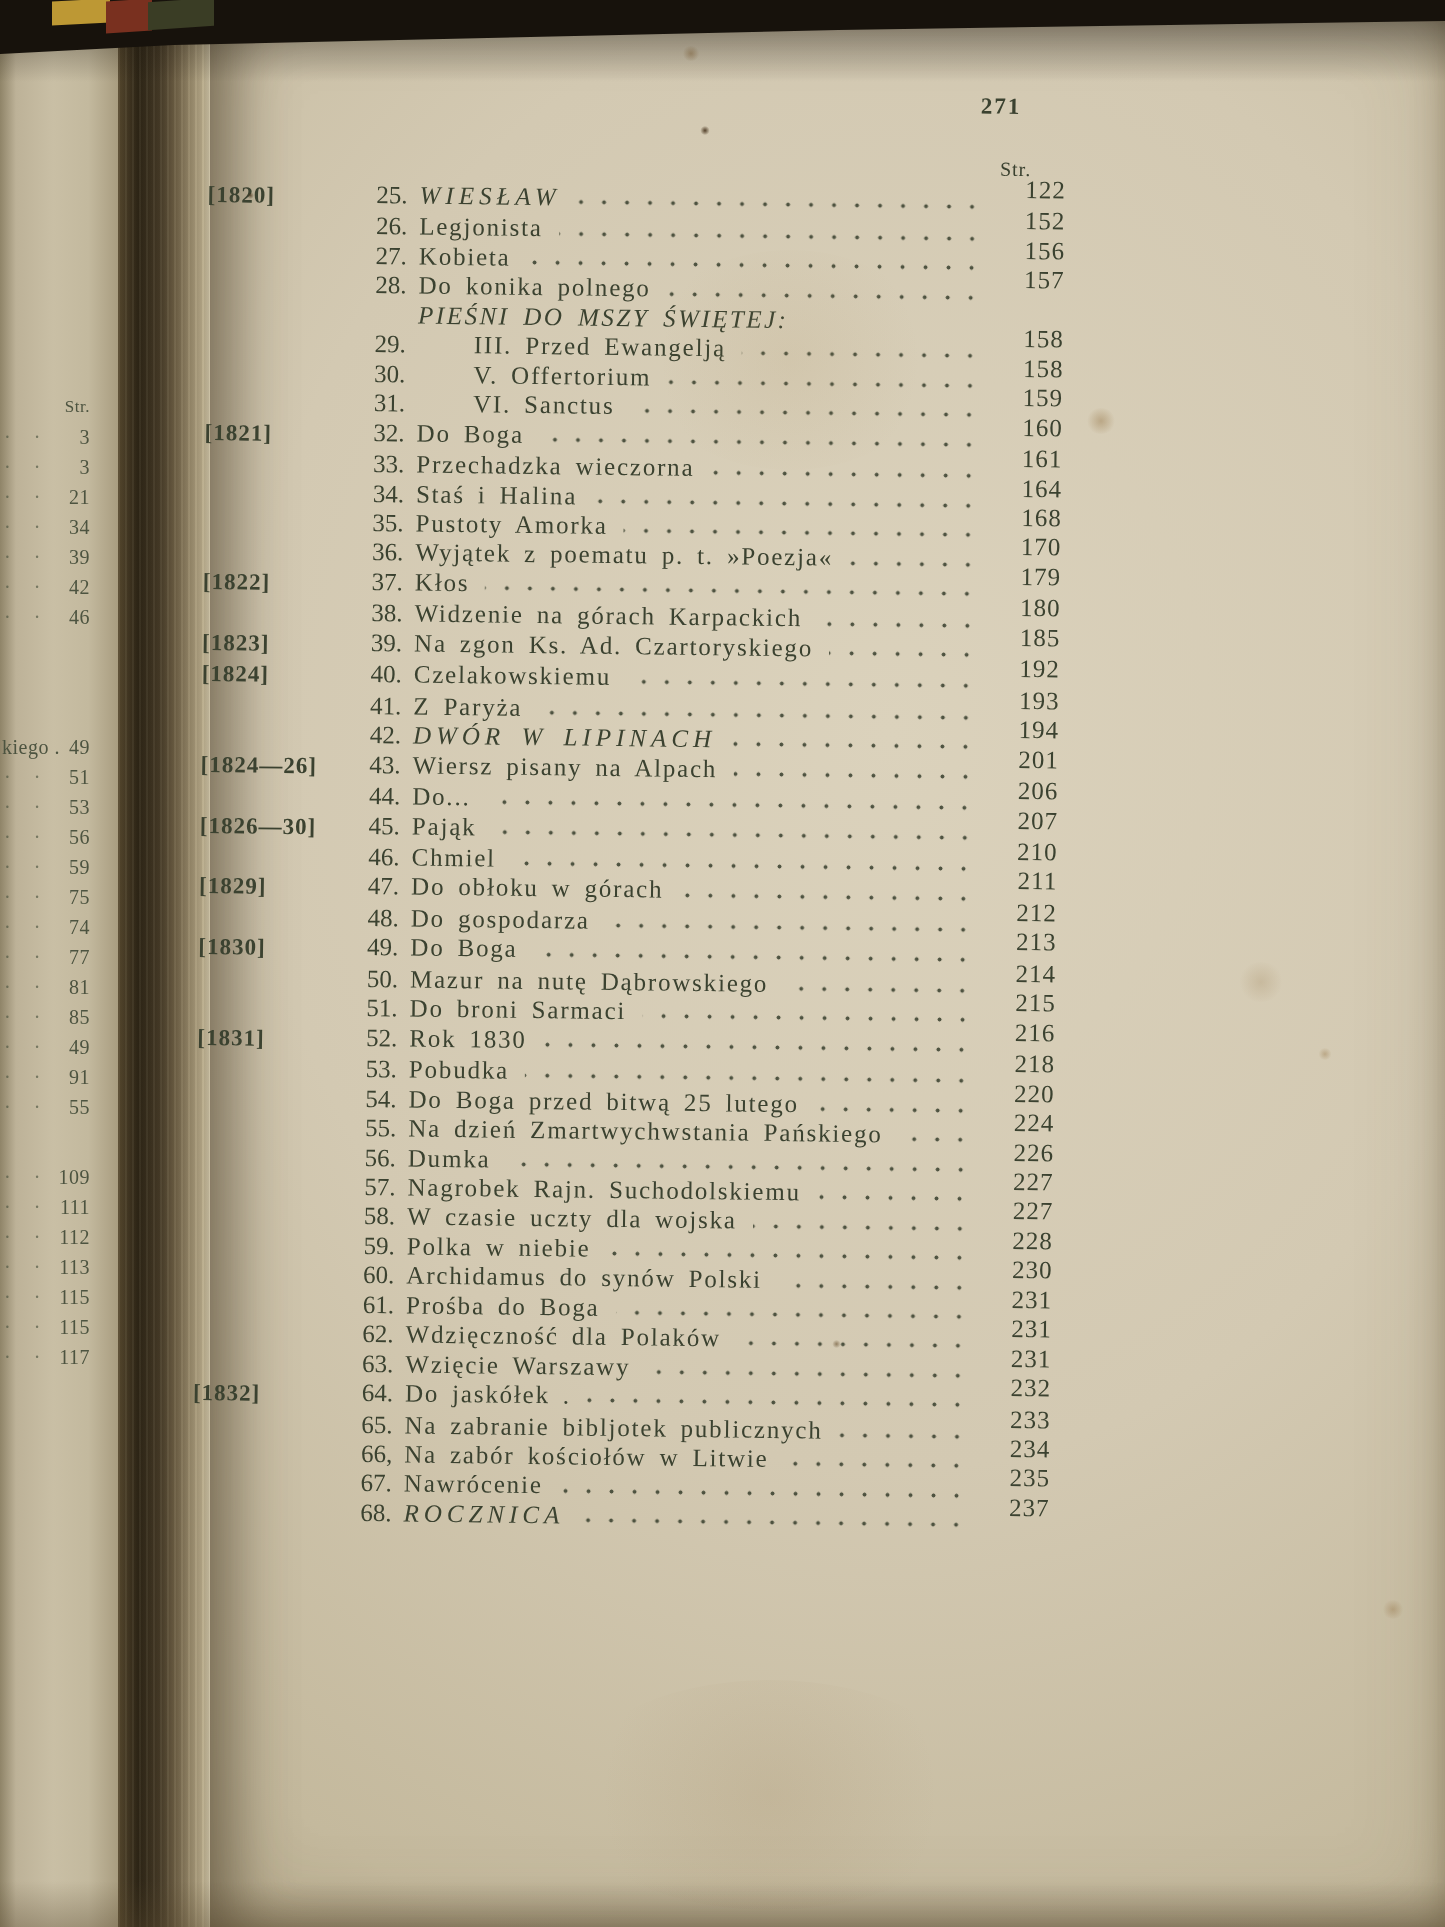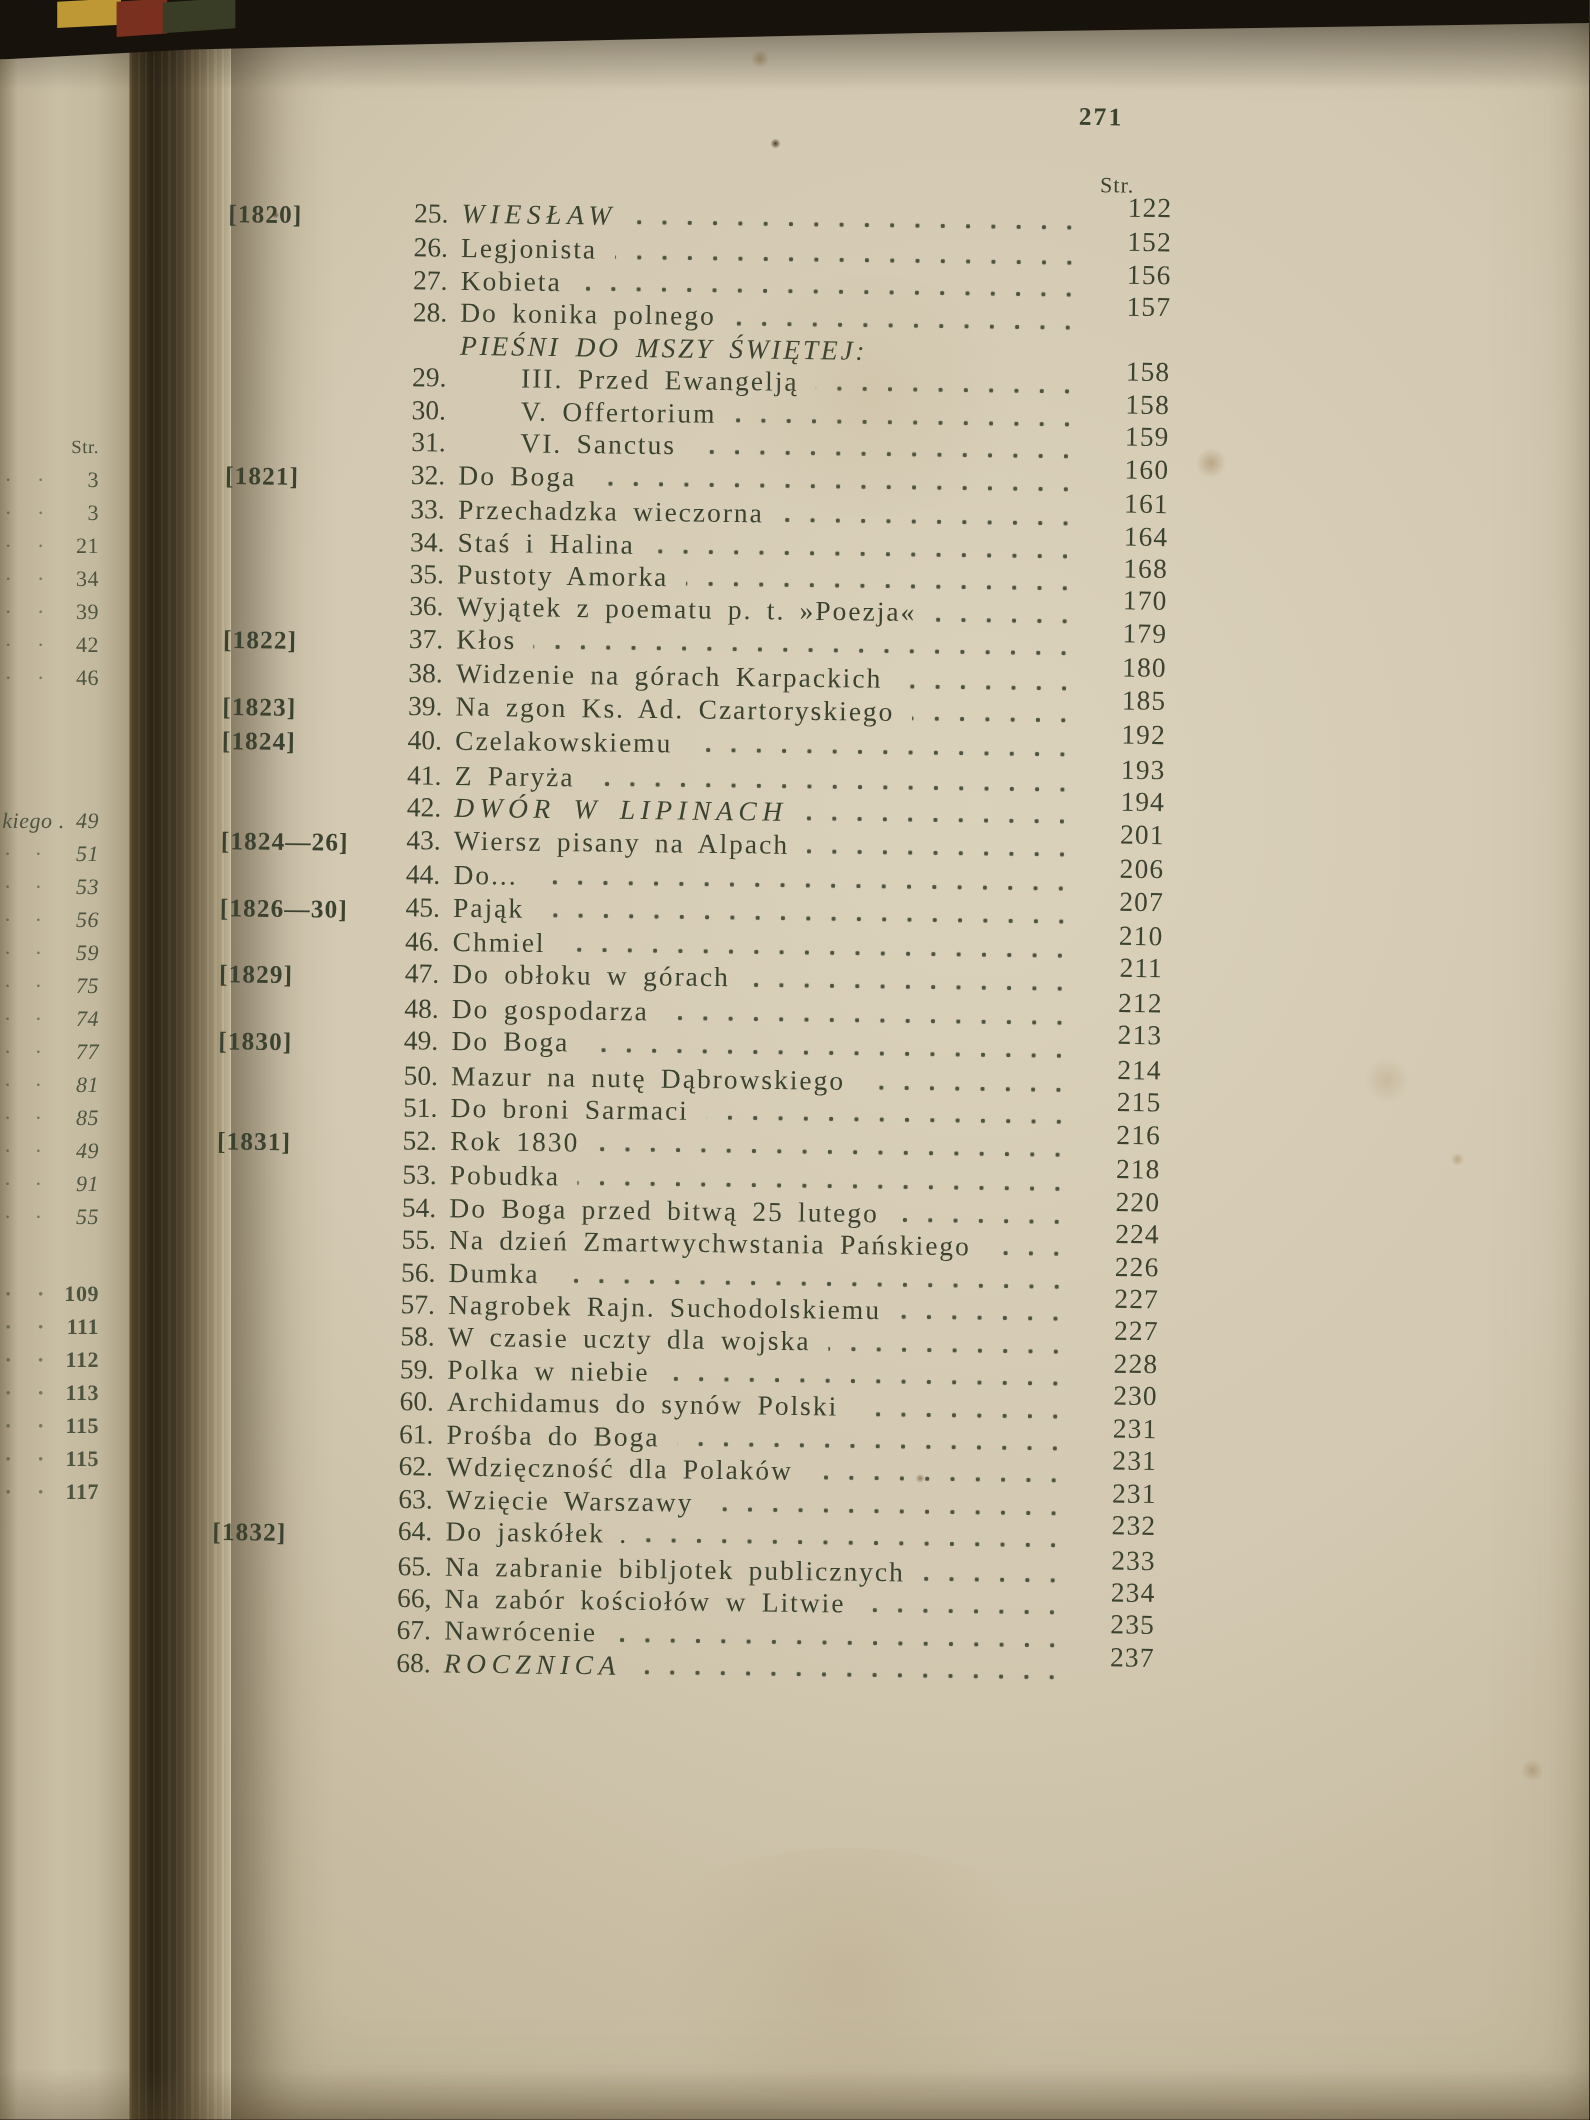--- a/index.html
+++ b/index.html
@@ -61,23 +61,23 @@
   .s1{left:700px;top:126px;width:10px;height:9px;background:radial-gradient(circle,rgba(60,40,18,.85),rgba(60,40,18,0) 70%);}
   .s2{left:1086px;top:408px;width:30px;height:26px;background:radial-gradient(circle,rgba(140,105,55,.38),rgba(140,105,55,0) 70%);}
   .s3{left:682px;top:46px;width:18px;height:15px;background:radial-gradient(circle,rgba(115,85,45,.45),rgba(115,85,45,0) 70%);}
   .s4{left:247px;top:192px;width:7px;height:7px;background:radial-gradient(circle,rgba(70,50,25,.7),rgba(70,50,25,0) 70%);}
   .s5{left:1238px;top:962px;width:46px;height:40px;background:radial-gradient(circle,rgba(150,120,75,.22),rgba(150,120,75,0) 70%);}
   .s6{left:832px;top:1340px;width:9px;height:8px;background:radial-gradient(circle,rgba(90,65,30,.55),rgba(90,65,30,0) 70%);}
   .s7{left:1382px;top:1600px;width:22px;height:19px;background:radial-gradient(circle,rgba(140,105,55,.35),rgba(140,105,55,0) 70%);}
   .s8{left:1318px;top:1048px;width:14px;height:12px;background:radial-gradient(circle,rgba(140,105,55,.35),rgba(140,105,55,0) 70%);}
   .s9{left:640px;top:250px;width:300px;height:220px;background:radial-gradient(circle,rgba(165,135,85,.10),rgba(165,135,85,0) 70%);}
   .s10{left:560px;top:1680px;width:420px;height:230px;background:radial-gradient(circle,rgba(150,120,80,.13),rgba(150,120,80,0) 70%);}
-  .fg2{margin-top:100px;font-style:italic;}
+  .fg2{margin-top:100px;}
   .fg3{margin-top:30px;}
-  .fg4{margin-top:40px;font-weight:bold;}
+  .fg4{margin-top:40px;}
 </style>
 </head>
 <body>
 
 <div class="photo">
 
   <div class="facing-page">
     <div class="facing-list" id="facing-list">
         <div class="fhead">Str.</div>
         <div class="fgroup fg1">

